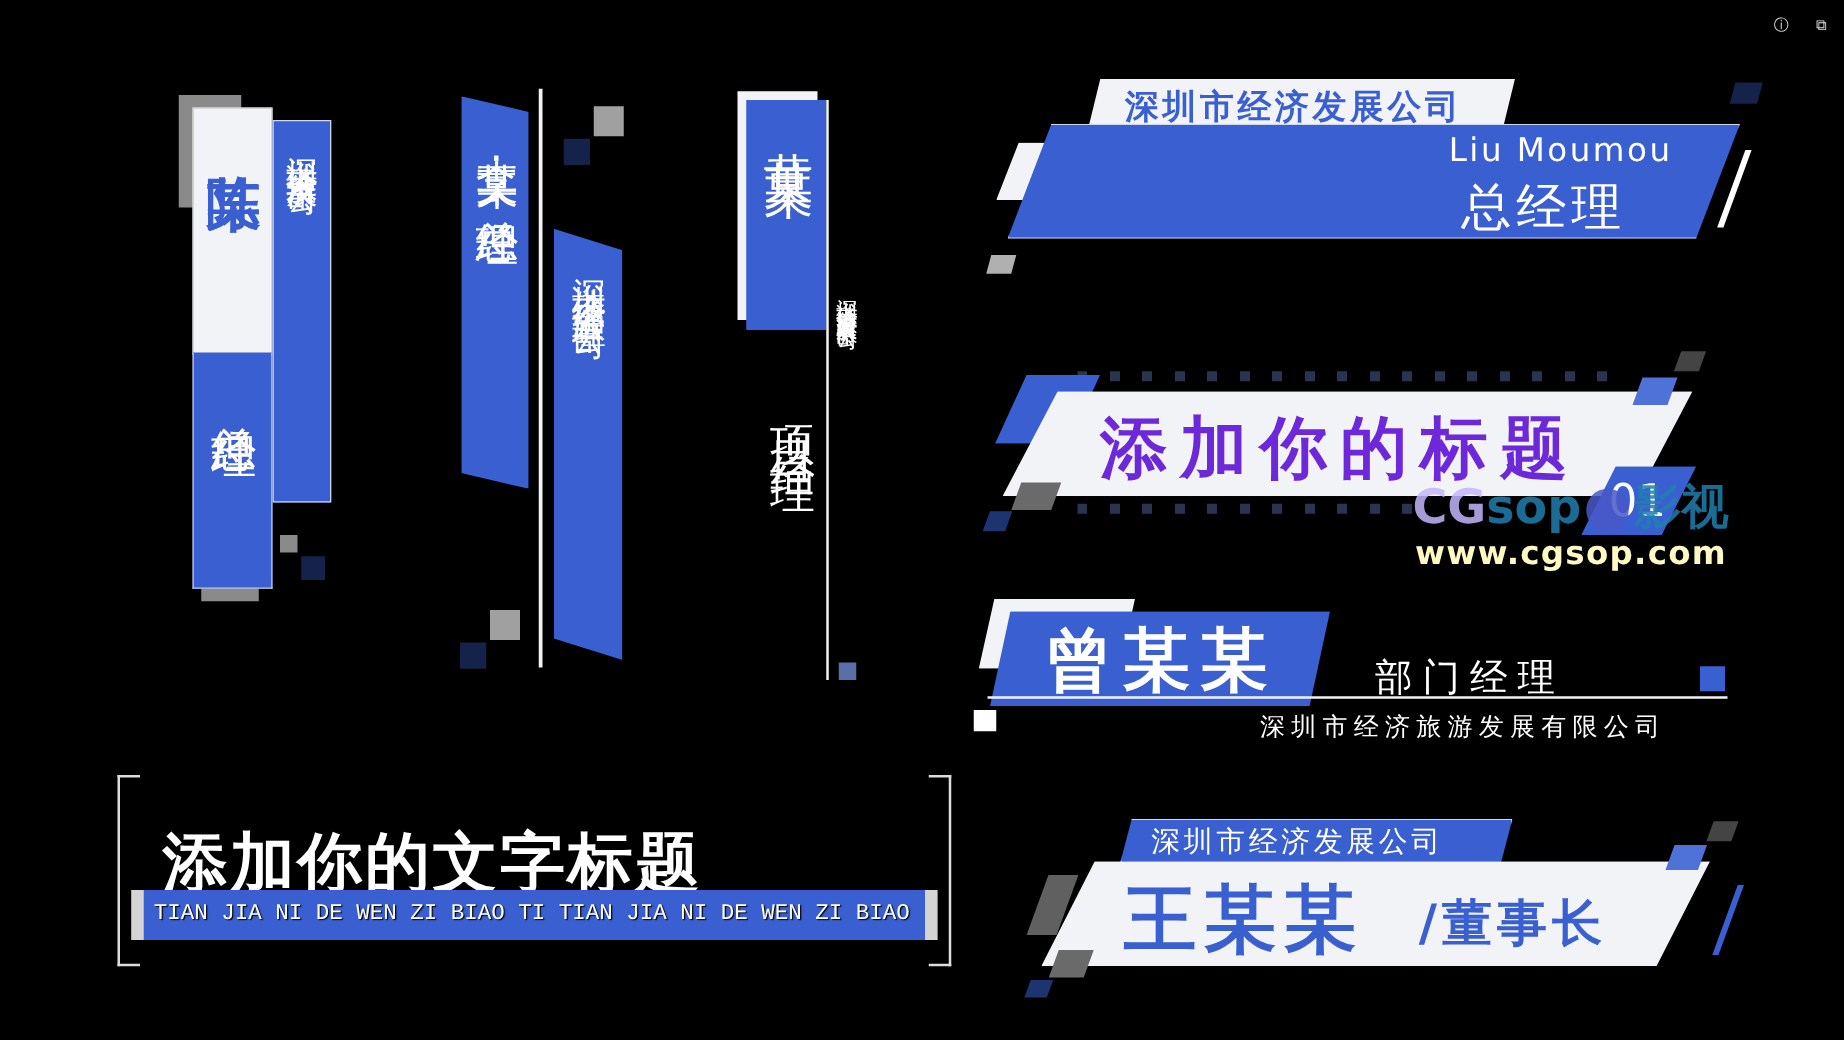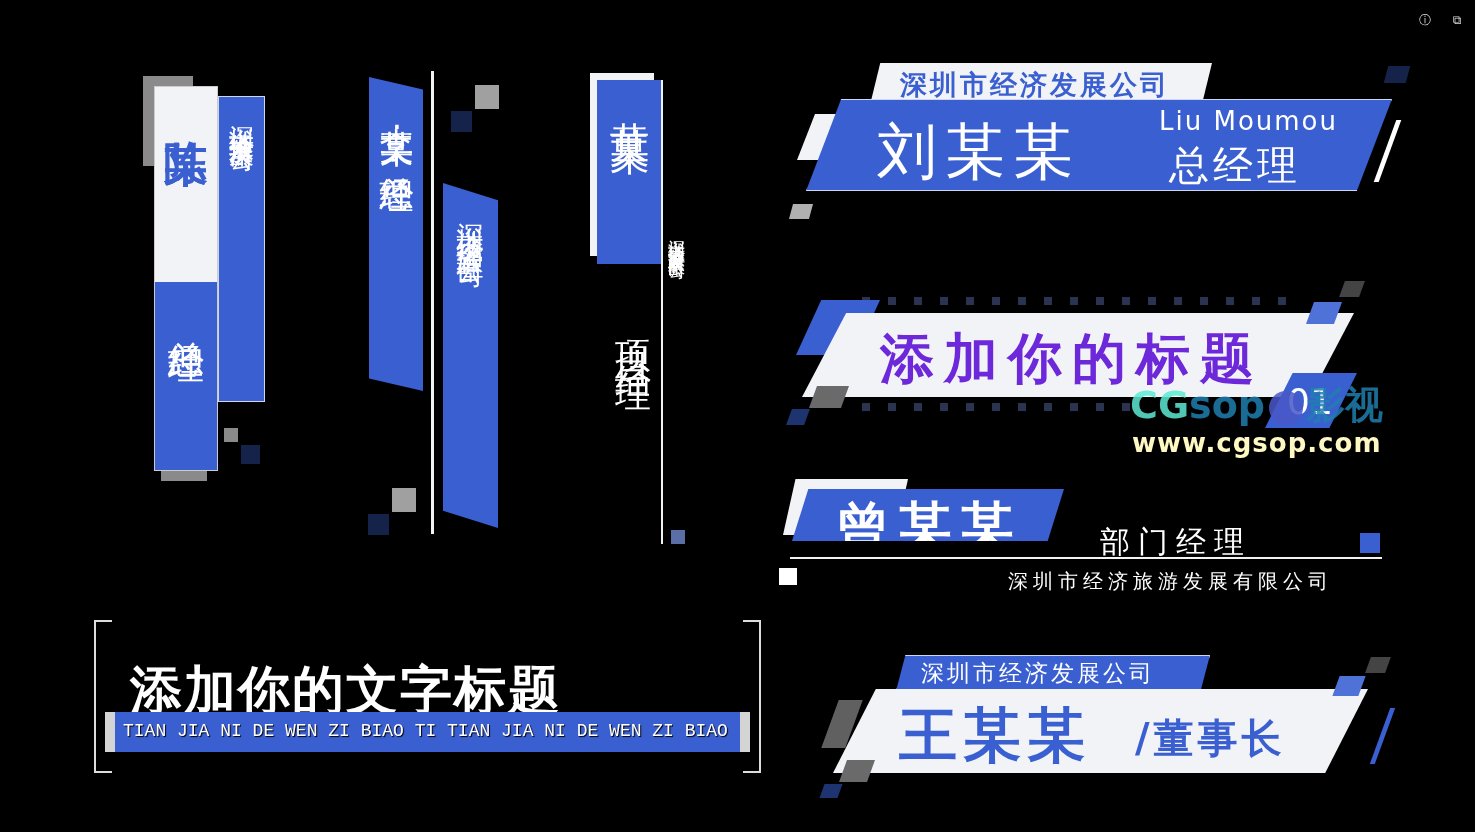--- a/index.html
+++ b/index.html
@@ -60,21 +60,20 @@
   <div class="vt abs" style="left:667px;top:226px;font-size:17px;color:#fff;line-height:20px;letter-spacing:2px;">深圳市经济旅游发展有限公司</div>
   <div class="abs" style="left:671px;top:530px;width:14px;height:14px;background:#5a6ea8;"></div>
 </div>
 
 <div>
   <div class="abs white" style="left:870px;top:63px;width:342px;height:42px;clip-path:polygon(3% 0,100% 0,97% 100%,0 100%);">
     <div style="position:absolute;left:30px;top:4px;font-size:27px;color:#3a5fd0;letter-spacing:3px;font-weight:bold;">深圳市经济发展公司</div>
   </div>
   <div class="abs white" style="left:797px;top:114px;width:60px;height:46px;clip-path:polygon(30% 0,100% 0,70% 100%,0 100%);"></div>
   <div class="abs blue" style="left:806px;top:99px;width:584px;height:90px;clip-path:polygon(6% 0,100% 0,94% 100%,0 100%);border:1px solid #cfd6f0;">
-    <div style="position:absolute;left:70px;top:12px;font-size:60px;color:#fff;letter-spacing:8px;">刘某某</div>
     <div style="position:absolute;left:352px;top:6px;font-size:26px;color:#fff;letter-spacing:2px;">Liu Moumou</div>
     <div style="position:absolute;left:362px;top:38px;font-size:40px;color:#fff;letter-spacing:4px;">总经理</div>
   </div>
   <div class="abs" style="left:1385px;top:120px;width:5px;height:62px;background:#fff;transform:skewX(-20deg);"></div>
   <div class="abs navy" style="left:1386px;top:66px;width:22px;height:17px;transform:skewX(-15deg);"></div>
   <div class="abs gray" style="left:791px;top:204px;width:20px;height:15px;transform:skewX(-15deg);background:#b0b0b0;"></div>
 </div>
 
 <div>
   <div class="abs" style="left:862px;top:297px;width:440px;height:8px;background:repeating-linear-gradient(90deg,#2a3450 0 8px,transparent 8px 26px);"></div>
@@ -87,28 +86,28 @@
     <div style="position:absolute;left:22px;top:8px;font-size:36px;color:#fff;">01</div>
   </div>
   <div class="abs gray" style="left:813px;top:386px;width:32px;height:22px;transform:skewX(-20deg);background:#6a6a6a;"></div>
   <div class="abs navy" style="left:789px;top:409px;width:18px;height:16px;transform:skewX(-20deg);background:#1e3470;"></div>
   <div class="abs" style="left:1310px;top:302px;width:28px;height:22px;transform:skewX(-20deg);background:#4e72d8;"></div>
   <div class="abs" style="left:1342px;top:281px;width:20px;height:16px;transform:skewX(-20deg);background:#444;"></div>
 </div>
 
 <div>
   <div class="abs" style="left:1130px;top:380px;font-size:38px;font-weight:bold;opacity:0.85;white-space:nowrap;">
-    <span style="color:#5eead4;margin-top:24px;">CG</span><span style="color:#1f7fb0;">sop</span><span style="display:inline-block;width:34px;height:34px;border-radius:50%;background:#4a58c8;vertical-align:middle;margin:0 4px;"></span><span style="color:#1f7fb0;">影视</span>
+    <span style="color:#c4b5fd;margin-top:24px;">CG</span><span style="color:#1f7fb0;">sop</span><span style="display:inline-block;width:34px;height:34px;border-radius:50%;background:#4a58c8;vertical-align:middle;margin:0 4px;"></span><span style="color:#1f7fb0;">影视</span>
   </div>
   <div class="abs" style="left:1132px;top:428px;font-size:26px;font-weight:bold;color:#fef9c3;letter-spacing:1px;">www.cgsop.com</div>
 </div>
 
 <div>
   <div class="abs white" style="left:783px;top:479px;width:125px;height:56px;clip-path:polygon(10% 0,100% 0,90% 100%,0 100%);"></div>
-  <div class="abs blue" style="left:792px;top:489px;width:272px;height:52px;clip-path:polygon(6% 0,100% 0,94% 100%,0 100%);">
+  <div class="abs blue" style="left:792px;top:489px;width:272px;height:76px;clip-path:polygon(6% 0,100% 0,94% 100%,0 100%);">
     <div style="position:absolute;left:44px;top:3px;font-size:54px;color:#fff;letter-spacing:8px;font-weight:bold;">曾某某</div>
   </div>
   <div class="abs" style="left:1100px;top:522px;font-size:30px;color:#fff;letter-spacing:8px;">部门经理</div>
   <div class="abs" style="left:1360px;top:533px;width:20px;height:20px;background:#3a5fd0;"></div>
   <div class="abs" style="left:790px;top:557px;width:592px;height:2px;background:#f2f2f2;"></div>
   <div class="abs" style="left:779px;top:568px;width:18px;height:17px;background:#fff;"></div>
   <div class="abs" style="left:1008px;top:568px;font-size:20px;color:#fff;letter-spacing:5px;">深圳市经济旅游发展有限公司</div>
 </div>
 
 <div>

